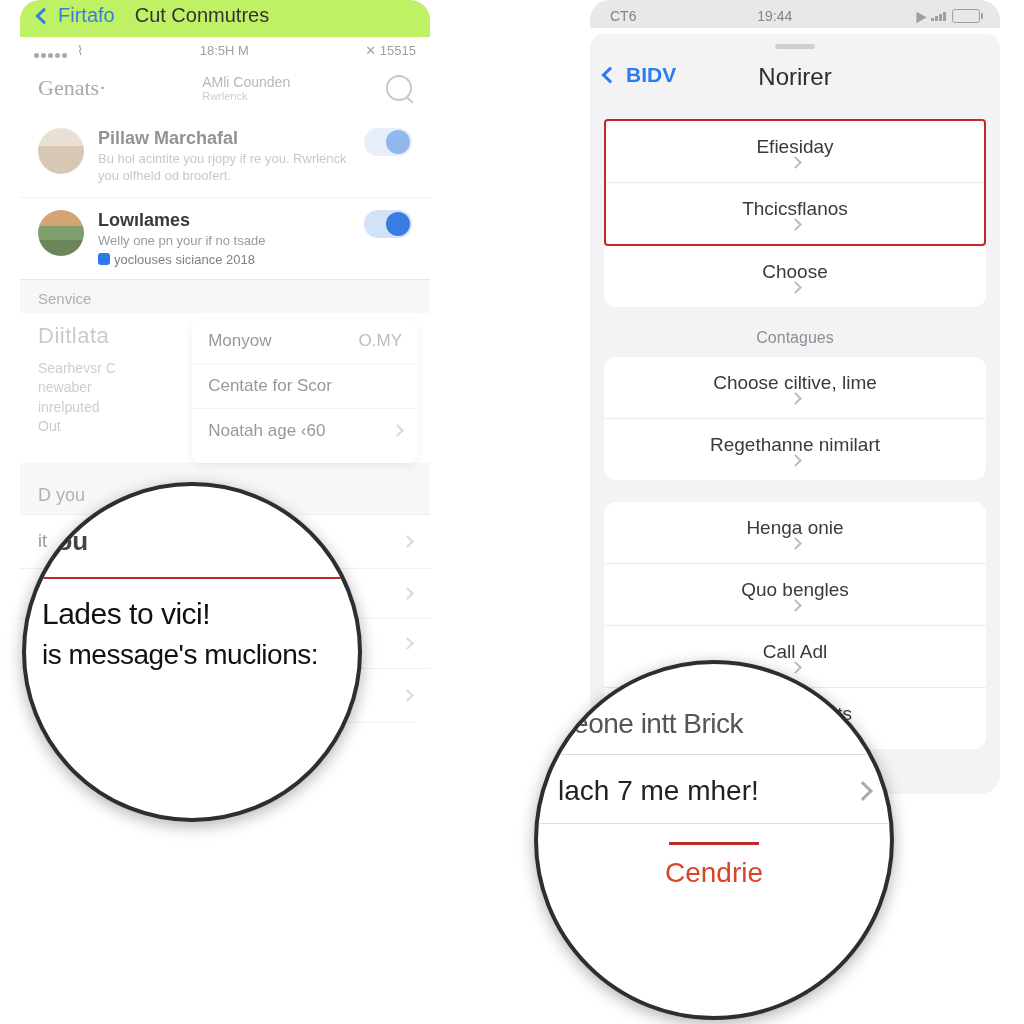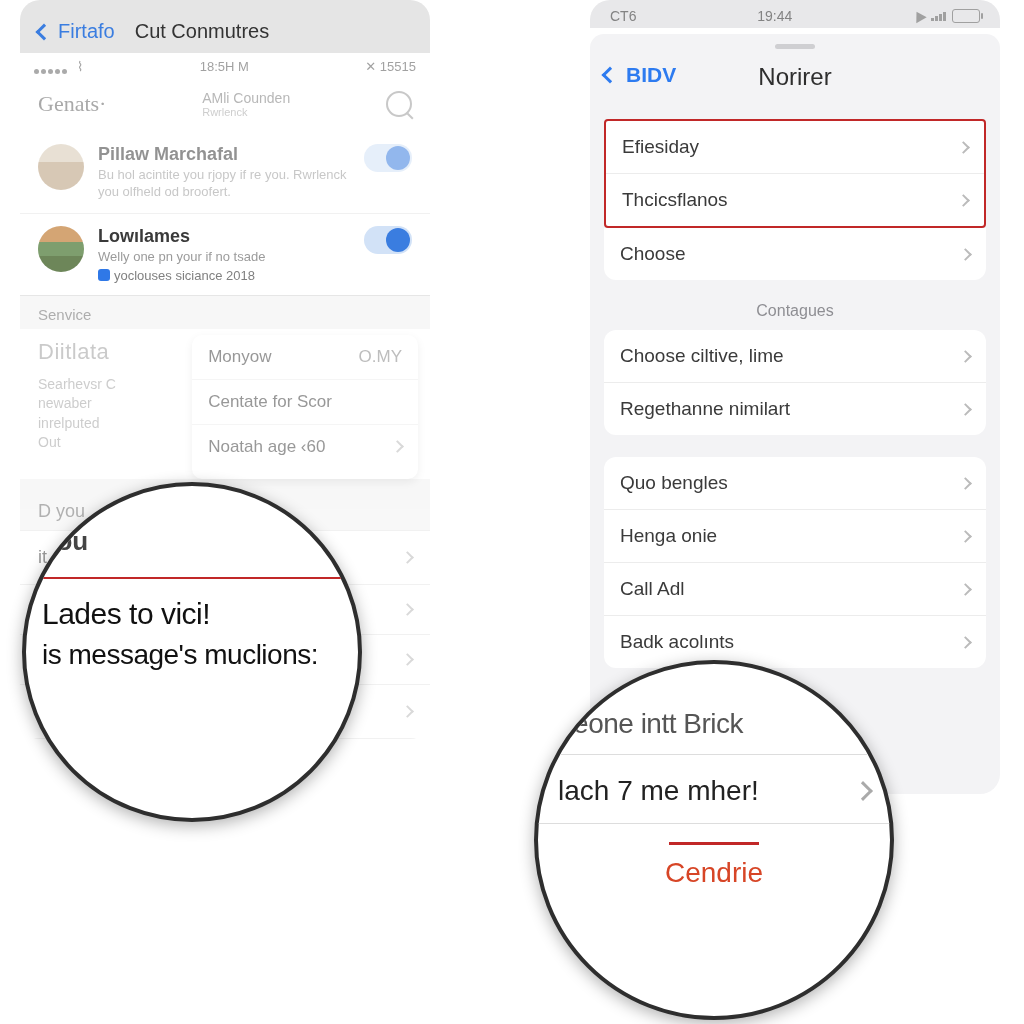--- a/index.html
+++ b/index.html
@@ -22,24 +22,24 @@
       left: 20px;
     }
     .phone-right {
       top: 0;
       left: 590px;
     }
     
     .left-header {
       display: flex;
       align-items: center;
-      padding: 20px 18px 10px;
+      padding: 4px 18px 10px;
       font-size: 20px;
       color: #3a7de0;
-      background: #e5e5e5;
+      background: #bef264;
     }
     .chevron-left {
       display: inline-block;
       width: 12px;
       height: 12px;
       border-left: 3px solid #3a7de0;
       border-bottom: 3px solid #3a7de0;
       transform: rotate(45deg);
       margin-right: 8px;
     }
@@ -250,21 +250,21 @@
     .right-group.red-border {
       border: 2px solid #c12828;
       border-radius: 4px;
       margin-top: 10px;
     }
     .right-row {
       padding: 15px 16px;
       border-bottom: 1px solid #ececec;
       font-size: 19px;
       color:#3a3a3a;
-      display:flex; justify-content:space-between; align-items:center;
+      display:flex; justify-content:space-between; align-items:center;flex-direction:column;
     }
     .right-row:last-child { border-bottom:none; }
     .right-section-label {
       text-align:center;
       font-size: 16px;
       color:#8e8e93;
       margin: 0 0 10px;
     }
 
     
@@ -472,25 +472,25 @@
         <span class="chevron-right"></span>
       </div>
       <div class="right-row">
         <span>Regethanne nimilart</span>
         <span class="chevron-right"></span>
       </div>
     </div>
 
     <div class="right-group">
       <div class="right-row">
+        <span>Henga onie</span>
+        <span class="chevron-right"></span>
+      </div>
+      <div class="right-row">
         <span>Quo bengles</span>
-        <span class="chevron-right"></span>
-      </div>
-      <div class="right-row">
-        <span>Henga onie</span>
         <span class="chevron-right"></span>
       </div>
       <div class="right-row">
         <span>Call Adl</span>
         <span class="chevron-right"></span>
       </div>
       <div class="right-row">
         <span>Badk acolınts</span>
         <span class="chevron-right"></span>
       </div>

